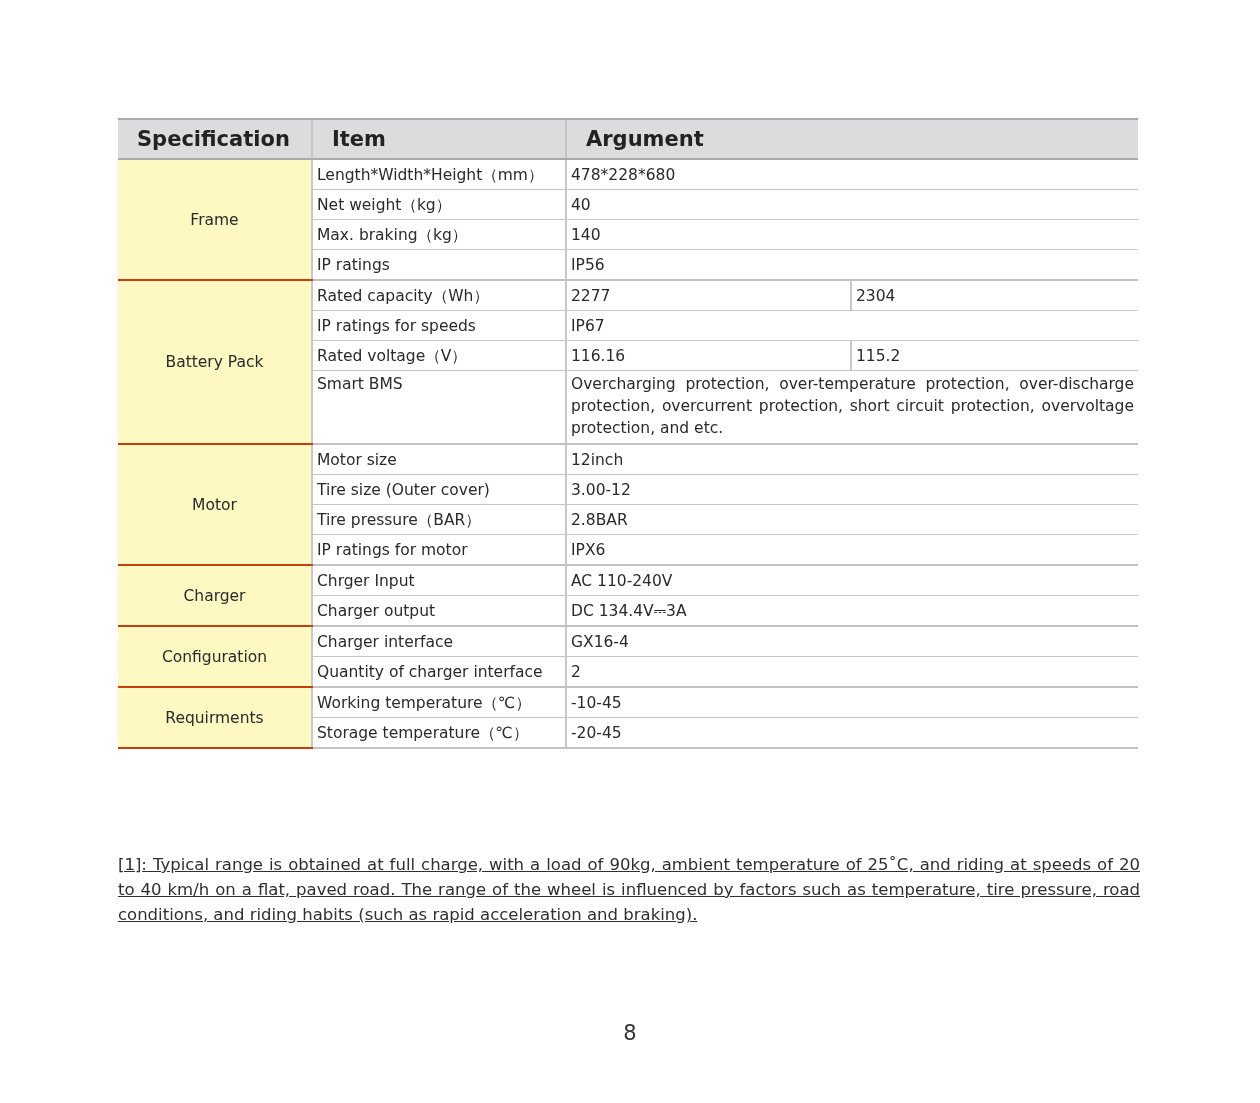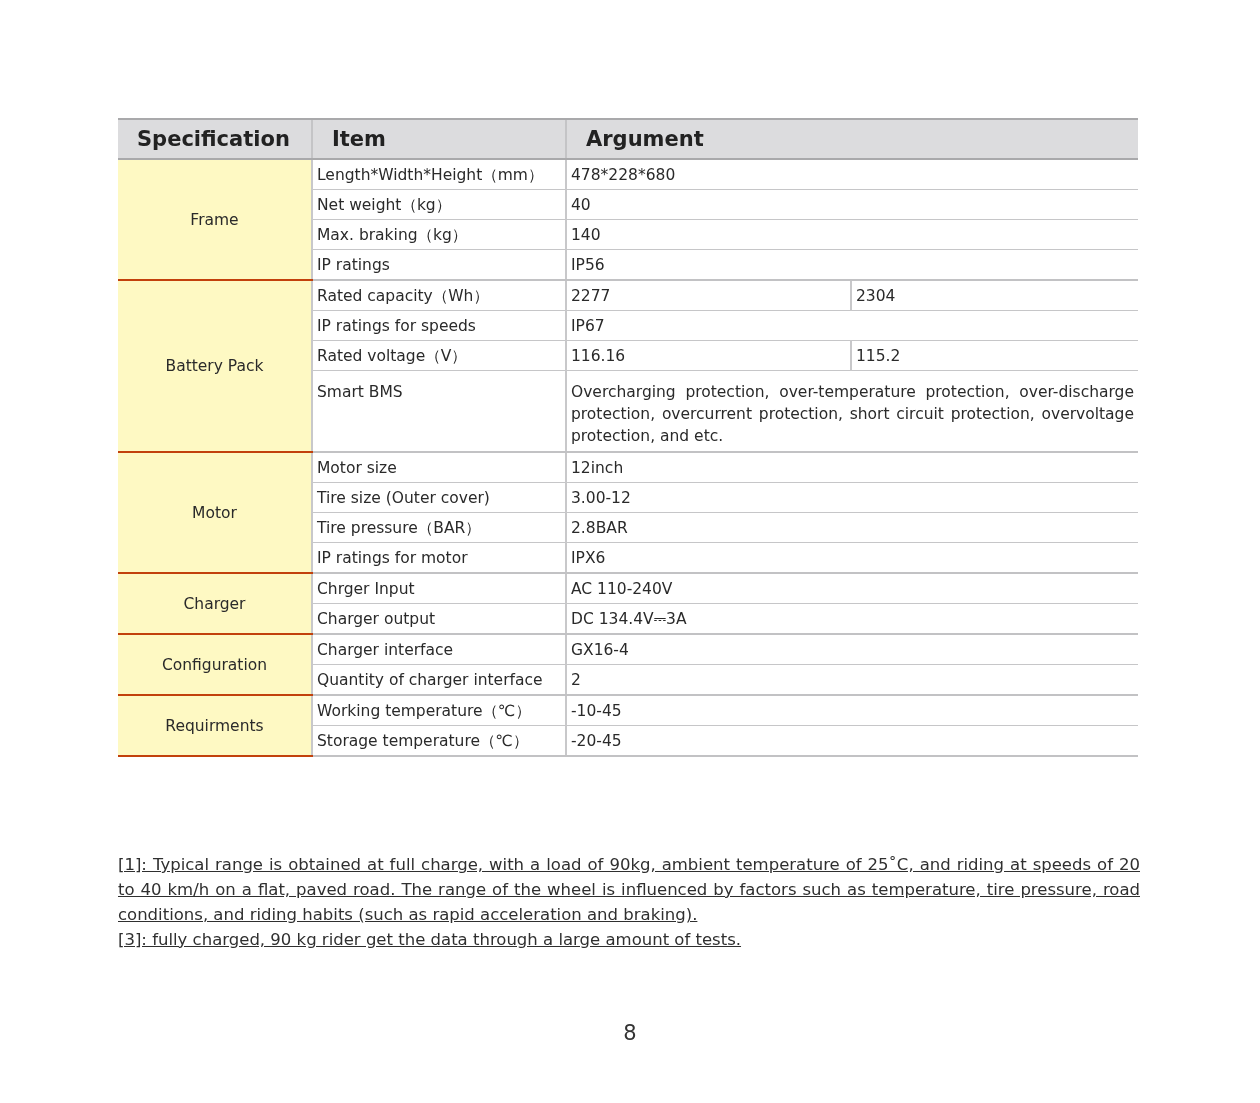--- a/index.html
+++ b/index.html
@@ -22,21 +22,21 @@
   .spec-table th.center { text-align:left; }
   .spec-table td {
     height:29px; padding:0 4px; vertical-align:middle;
     border-bottom:1px solid #c6c6c8; border-left:2px solid #c8c8ca;
     line-height:22px;
   }
   .spec-table td.group {
     background:#fef9c3; border-left:none; border-bottom:2px solid #c2410c;text-align:center;
   }
   .spec-table tr.grp-end td { border-bottom:2px solid #c2c2c4; }
-  .spec-table td.top { vertical-align:top; padding-top:10px; padding-bottom:4px; }
+  .spec-table td.top { vertical-align:top; padding-top:2px; padding-bottom:4px; }
   .spec-table td.justify { text-align:justify; }
   .spec-table td.split { border-left:2px solid #c8c8ca; }
   .notes {
     position:absolute; left:118px; top:852px; width:1022px;
     font-size:16.5px; line-height:25px; color:#2f2f2f; text-align:justify;
     font-family:"DejaVu Sans","Liberation Sans",sans-serif;
     text-decoration:underline;
   }
   .notes p { margin:0; }
   .page-num {
@@ -146,16 +146,15 @@
     </tr>
     <tr class="grp-end">
       <td>Storage temperature（℃）</td>
       <td colspan="2">-20-45</td>
     </tr>
   </tbody>
 </table>
 
 <div class="notes">
   <p>[1]: Typical range is obtained at full charge, with a load of 90kg, ambient temperature of 25˚C, and riding at speeds of 20 to 40 km/h on a flat, paved road. The range of the wheel is influenced by factors such as temperature, tire pressure, road conditions, and riding habits (such as rapid acceleration and braking).</p>
-  <p>[3]: fully charged, 90 kg rider get the data through a large amount of tests.</p>
 </div>
 
 <div class="page-num">8</div>
 
 </body></html>

